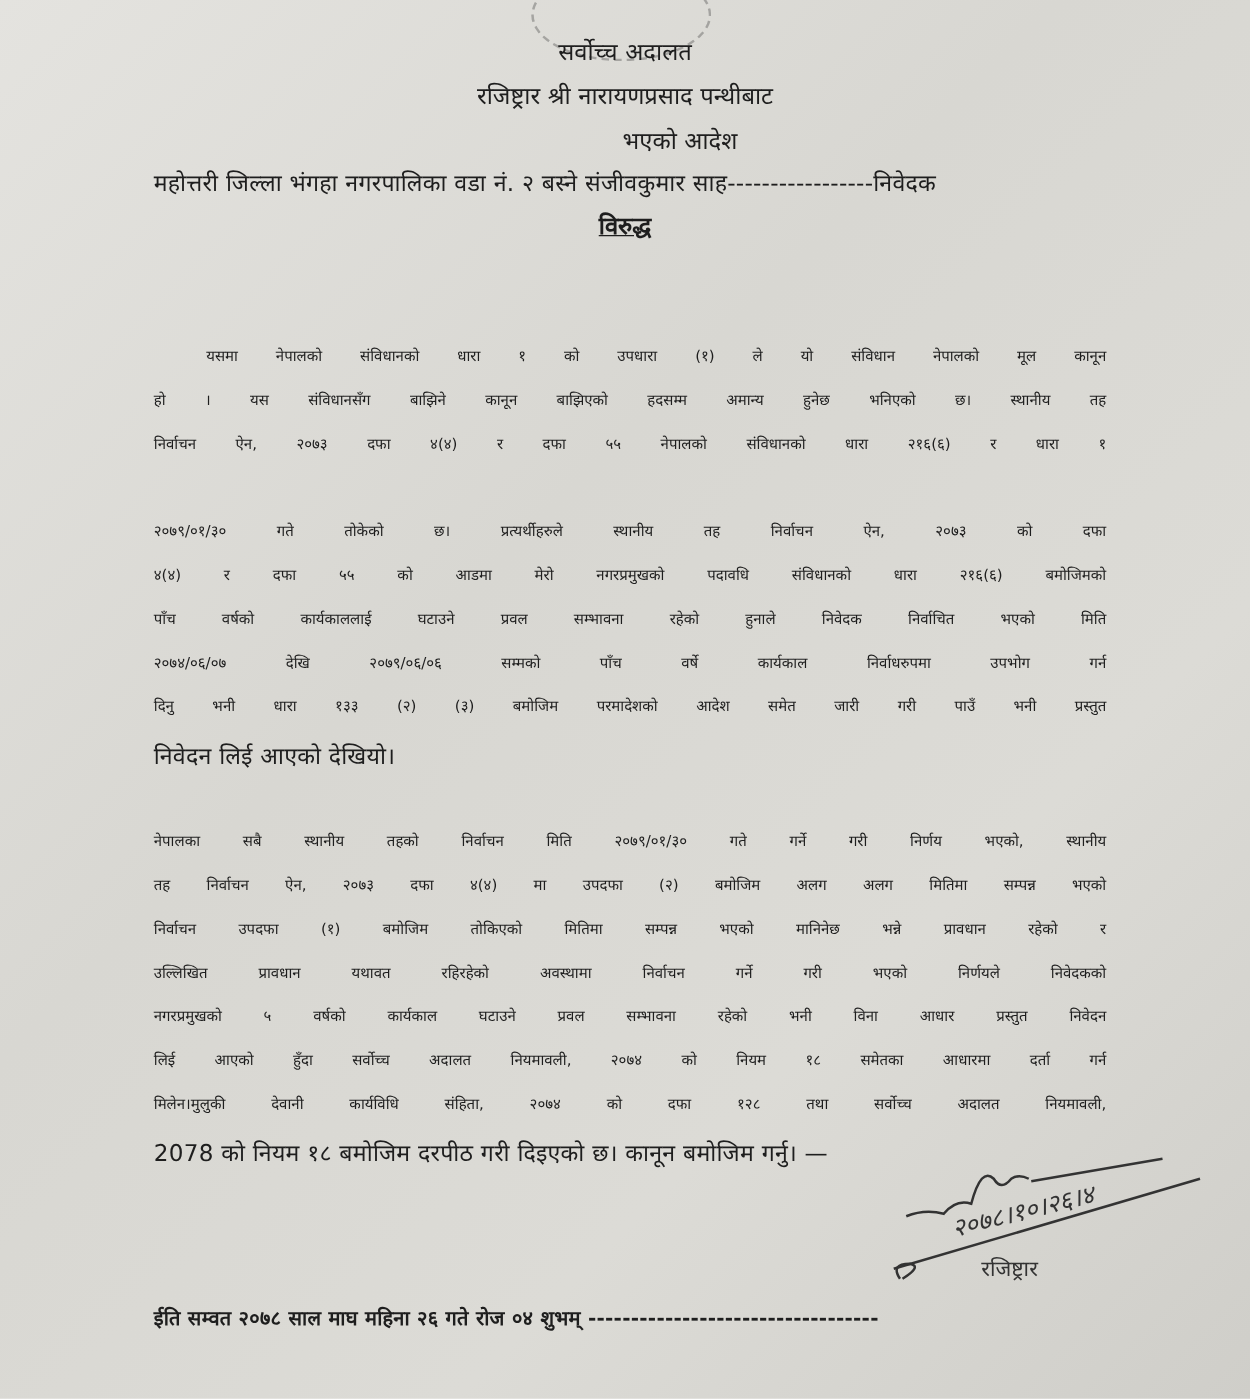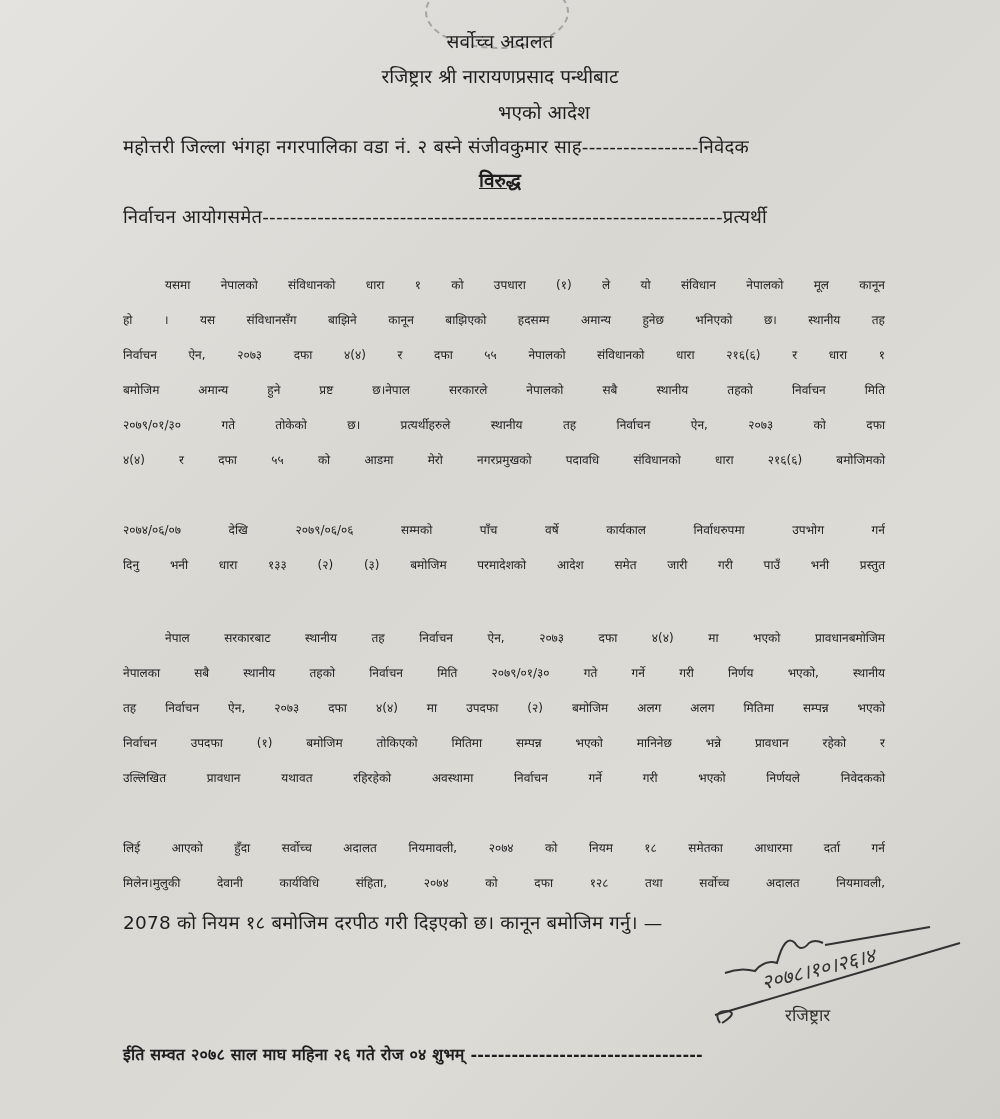--- a/index.html
+++ b/index.html
@@ -33,36 +33,36 @@
 
 <div class="page">
   <div class="stamp"></div>
 
   <div class="center" style="top:28px;">सर्वोच्च अदालत</div>
   <div class="center" style="top:63px;text-align:center;">रजिष्ट्रार श्री नारायणप्रसाद पन्थीबाट</div>
   <div class="center" style="top:99px;margin-left:44px;">भएको आदेश</div>
 
   <div class="line" style="left:123px; top:133px;">महोत्तरी जिल्ला भंगहा नगरपालिका वडा नं. २ बस्ने संजीवकुमार साह-----------------निवेदक</div>
   <div class="center underline" style="top:167px;">विरुद्ध</div>
-  <div class="line" style="left:123px; top:203px;">निर्वाचन आयोगसमेत-------------------------------------------------------------------प्रत्यर्थी</div>
 
   <div class="j" style="top:276px; left:165px; width:720px;">यसमा नेपालको संविधानको धारा १ को उपधारा (१) ले यो संविधान नेपालको मूल कानून</div>
   <div class="j" style="top:311px;">हो । यस संविधानसँग बाझिने कानून बाझिएको हदसम्म अमान्य हुनेछ भनिएको छ। स्थानीय तह</div>
   <div class="j" style="top:346px;">निर्वाचन ऐन, २०७३  दफा ४(४) र दफा ५५ नेपालको संविधानको धारा २१६(६) र धारा १</div>
-  <div class="j" style="top:381px;">बमोजिम अमान्य हुने प्रष्ट छ।नेपाल सरकारले नेपालको सबै स्थानीय तहको निर्वाचन मिति</div>
   <div class="j" style="top:416px;">२०७९/०१/३० गते तोकेको छ। प्रत्यर्थीहरुले स्थानीय तह निर्वाचन ऐन, २०७३ को दफा</div>
   <div class="j" style="top:451px;">४(४) र दफा ५५ को आडमा मेरो नगरप्रमुखको पदावधि संविधानको धारा २१६(६) बमोजिमको</div>
+  <div class="j" style="top:486px;">पाँच वर्षको कार्यकाललाई घटाउने प्रवल सम्भावना रहेको हुनाले निवेदक निर्वाचित भएको मिति</div>
   <div class="j" style="top:521px;">२०७४/०६/०७ देखि २०७९/०६/०६ सम्मको पाँच वर्षे कार्यकाल निर्वाधरुपमा उपभोग गर्न</div>
   <div class="j" style="top:556px;">दिनु भनी धारा १३३ (२) (३) बमोजिम परमादेशको आदेश समेत जारी गरी पाउँ भनी प्रस्तुत</div>
+  <div class="line" style="top:591px; left:123px;">निवेदन लिई आएको देखियो।</div>
 
-  <div class="j" style="top:629px; left:165px; width:720px;">नेपाल सरकारबाट स्थानीय तह निर्वाचन ऐन, २०७३  दफा ४(४) मा भएको प्रावधानबमोजिम</div>
   <div class="j" style="top:664px;">नेपालका सबै स्थानीय तहको निर्वाचन मिति २०७९/०१/३० गते गर्ने गरी निर्णय भएको, स्थानीय</div>
   <div class="j" style="top:699px;">तह निर्वाचन ऐन, २०७३  दफा ४(४) मा उपदफा (२) बमोजिम अलग अलग मितिमा सम्पन्न भएको</div>
   <div class="j" style="top:734px;">निर्वाचन उपदफा (१) बमोजिम तोकिएको मितिमा सम्पन्न भएको मानिनेछ भन्ने प्रावधान रहेको र</div>
   <div class="j" style="top:769px;">उल्लिखित प्रावधान यथावत रहिरहेको अवस्थामा निर्वाचन गर्ने गरी भएको निर्णयले निवेदकको</div>
+  <div class="j" style="top:804px;">नगरप्रमुखको ५ वर्षको कार्यकाल घटाउने प्रवल सम्भावना रहेको भनी विना आधार प्रस्तुत निवेदन</div>
   <div class="j" style="top:839px;">लिई आएको हुँदा सर्वोच्च अदालत नियमावली, २०७४ को नियम १८ समेतका आधारमा दर्ता गर्न</div>
   <div class="j" style="top:874px;">मिलेन।मुलुकी देवानी कार्यविधि संहिता, २०७४ को दफा १२८ तथा सर्वोच्च अदालत नियमावली,</div>
   <div class="line" style="top:909px; left:123px;">2078 को नियम १८ बमोजिम दरपीठ गरी दिइएको छ। कानून बमोजिम गर्नु। —</div>
 
   <div class="sig">
     <svg width="260" height="105">
       <path d="M20 48 q15 -6 30 -2 q10 -12 22 -8 q8 -30 18 -20 q6 10 14 0 q6 -4 14 0" stroke="#333" stroke-width="2" fill="none"></path>
       <path d="M120 20 L 225 2" stroke="#333" stroke-width="2" fill="none"></path>
       <path d="M10 90 L 255 18" stroke="#333" stroke-width="2" fill="none"></path>
       <path d="M15 98 q-8 -12 8 -12 q10 2 -6 12" stroke="#333" stroke-width="2" fill="none"></path>

